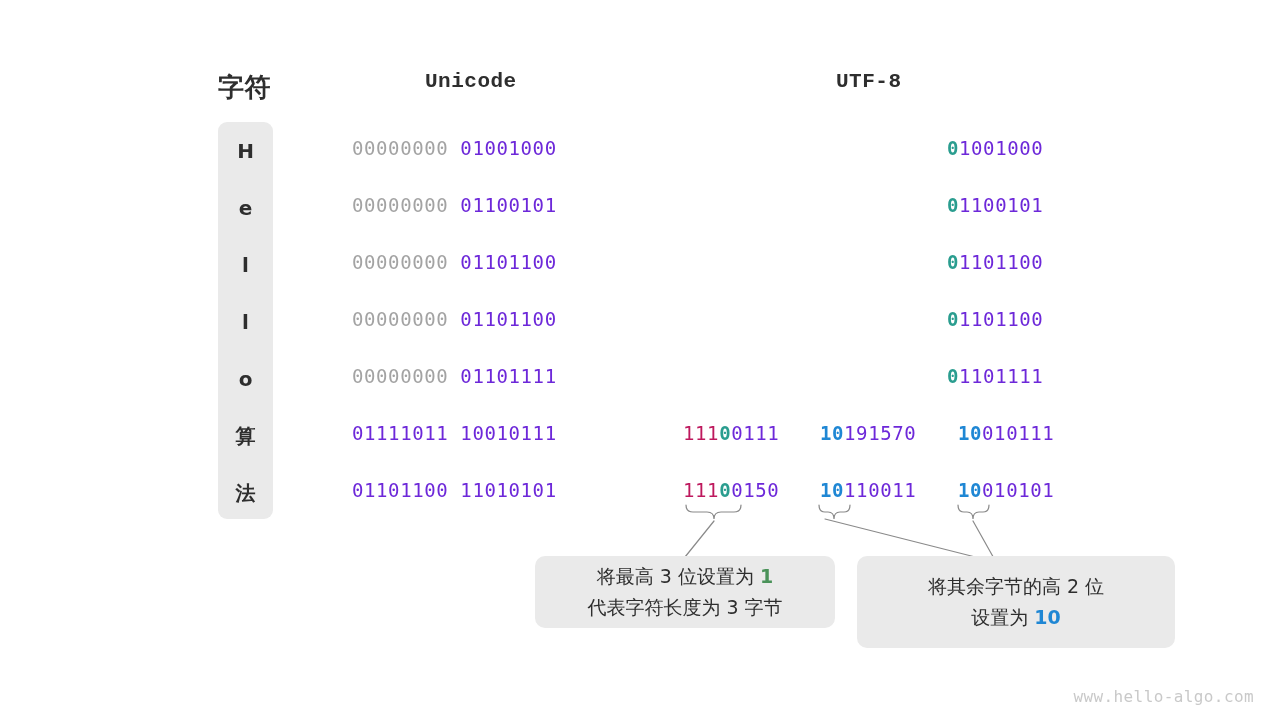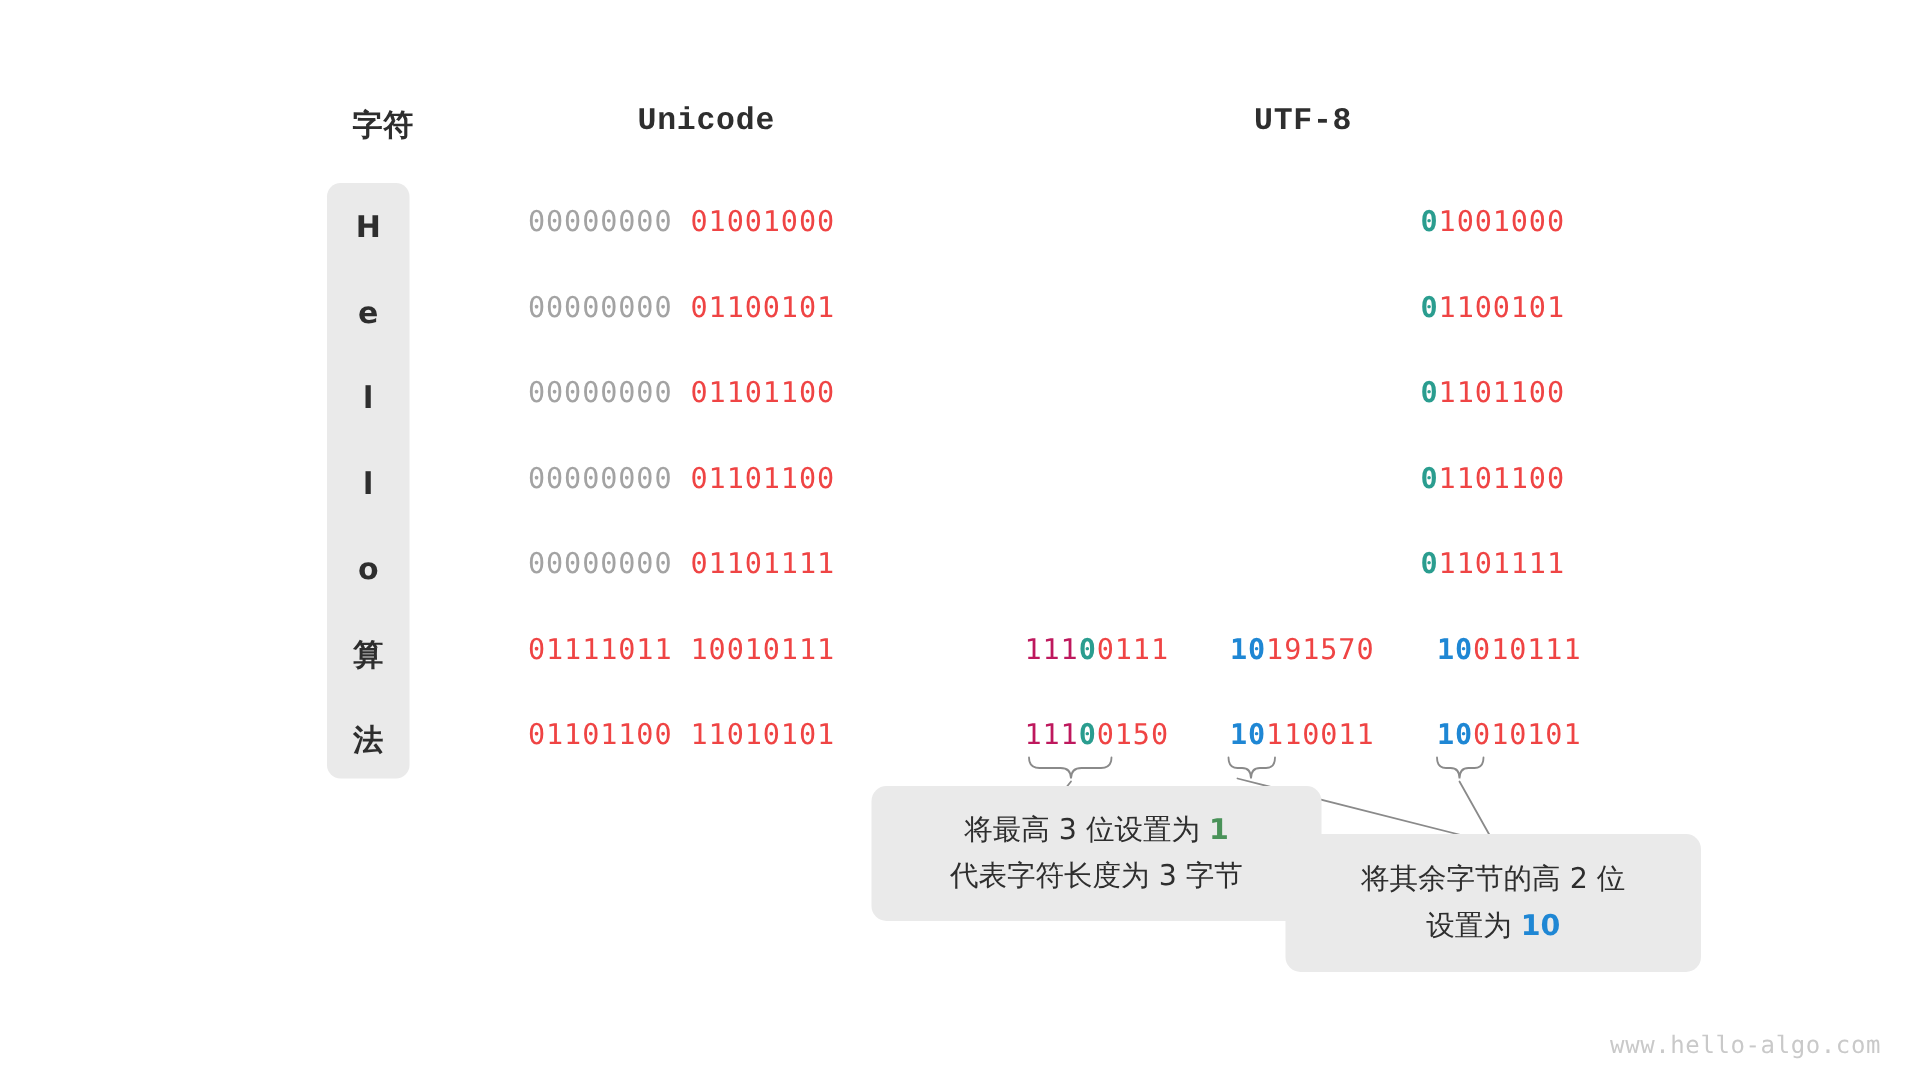--- a/index.html
+++ b/index.html
@@ -19,21 +19,21 @@
   
   .col-header {
     position: absolute;
     font-family: Liberation Mono, monospace;
     font-weight: bold;
     font-size: 21px;
     color: #2e2e2e;
     letter-spacing: 0.5px;
     white-space: nowrap;
   }
-  #hdr-char    { left: 235px; top: 70px; font-family: Liberation Sans, sans-serif; font-size: 20px; }
+  #hdr-char    { left: 218px; top: 70px; font-family: Liberation Sans, sans-serif; font-size: 26px; }
   #hdr-unicode { left: 425px; top: 70px; }
   #hdr-utf8    { left: 836px; top: 70px; }
 
   
   #char-column {
     position: absolute;
     left: 218px;
     top: 122px;
     width: 55px;
     height: 397px;
@@ -61,40 +61,40 @@
     letter-spacing: 0.6px;
     white-space: pre;
     color: #3a3a3a;
   }
   .bin.uni  { left: 352px; }
   .bin.utf  { white-space: pre; }
   .dim      { color: #a3a3a3; }
   .teal     { color: #2a9d8f; font-weight: bold; }
   .green    { color: #be185d; font-weight: normal; }
   .blue     { color: #1f87d4; font-weight: bold; }
-  .dark     { color: #ef4444; }
+  .dark     { color: #6d28d9; }
 
   
   .callout {
     position: absolute;
     background: #eaeaea;
     border-radius: 10px;
     box-sizing: border-box;
     display: flex;
     flex-direction: column;
     align-items: center;
     justify-content: center;
     font-family: "DejaVu Sans", sans-serif;
     font-size: 19px;
     color: #2e2e2e;
     line-height: 31px;
     text-align: center;
   }
-  #callout-1 { left: 535px; top: 524px; width: 300px; height: 90px; margin-left: 46px; }
-  #callout-2 { left: 857px; top: 556px; width: 277px; height: 92px; }
+  #callout-1 { left: 535px; top: 556px; width: 300px; height: 72px; }
+  #callout-2 { left: 857px; top: 556px; width: 318px; height: 92px; }
   .callout .hl-green { color: #4a9259; font-weight: bold; }
   .callout .hl-blue  { color: #1f87d4; font-weight: bold; }
 
   
   #connectors {
     position: absolute;
     left: 0; top: 0;
     width: 1280px; height: 720px;
     pointer-events: none;
   }

